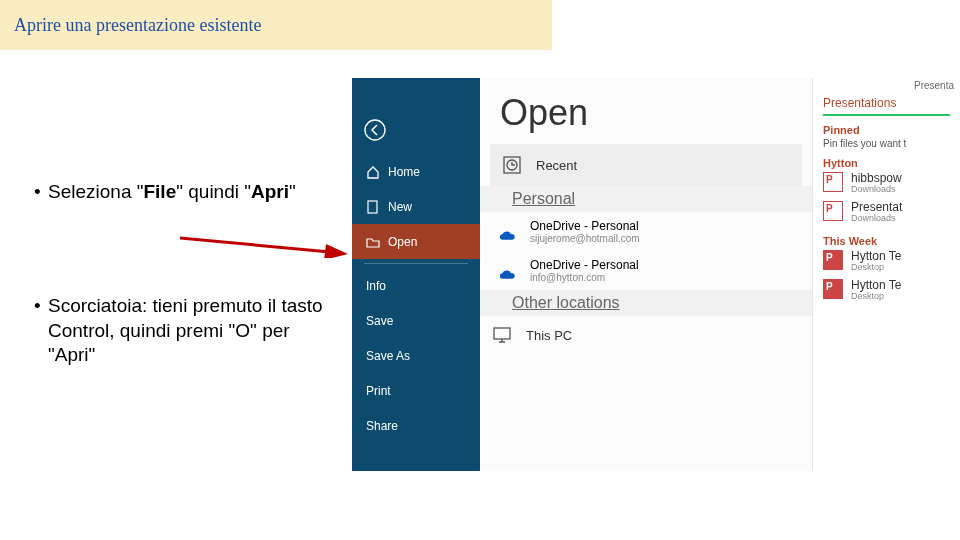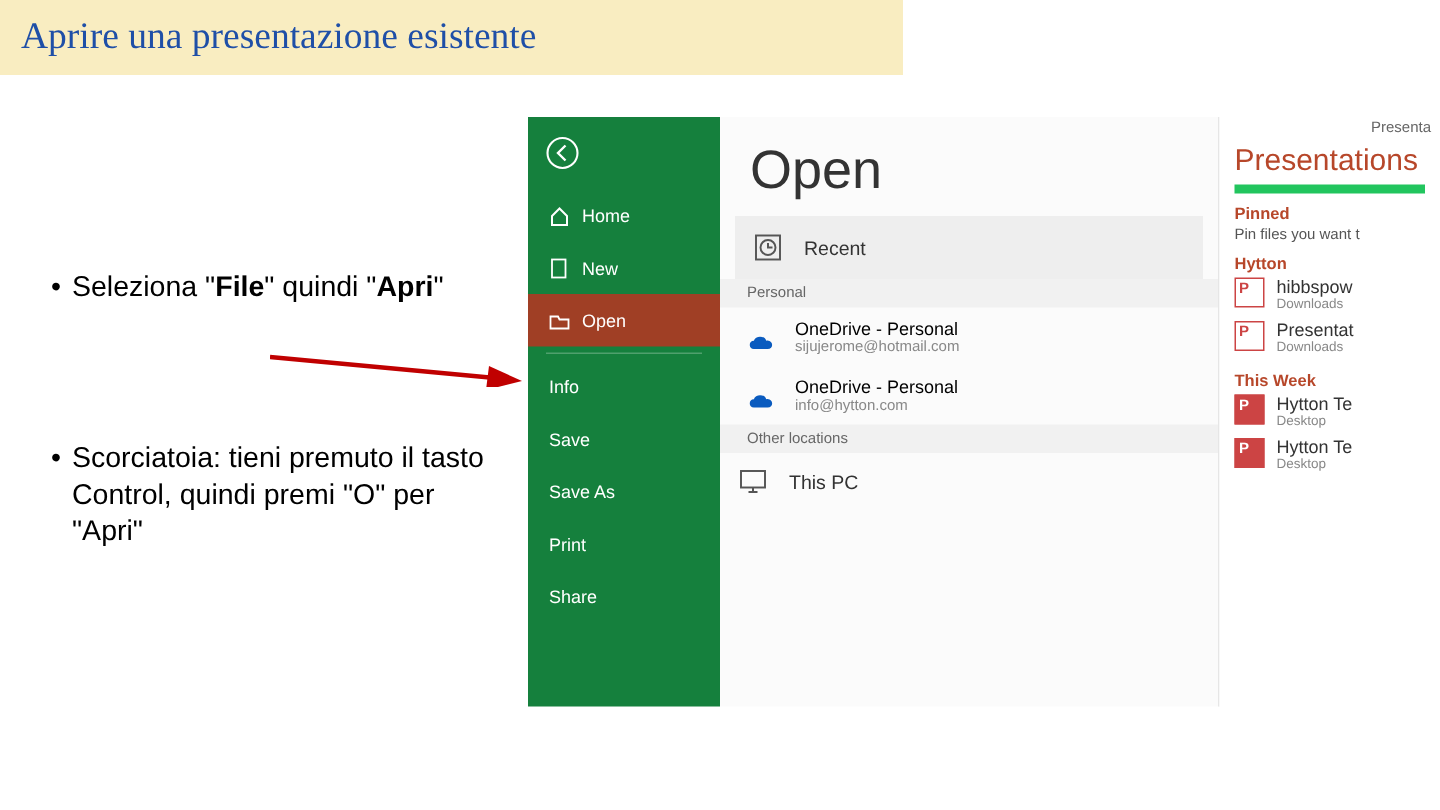--- a/index.html
+++ b/index.html
@@ -1,40 +1,40 @@
 <!DOCTYPE html>
 <html><head>
 <meta charset="utf-8">
 <style>
   * { box-sizing: border-box; margin: 0; padding: 0; }
   body { width: 960px; height: 540px; font-family: "Segoe UI", Arial, sans-serif; background: #fff; overflow: hidden; position: relative; }
-  .title-band { width: 602px; height: 50px; background: #f9edc1; display: flex; align-items: center; padding-left: 14px; font-size: 25px; font-family: Georgia, serif; color: #1f4fa7; }
+  .title-band { width: 552px; height: 50px; background: #f9edc1; display: flex; align-items: center; padding-left: 14px; font-size: 18px; font-family: Georgia, serif; color: #1f4fa7; }
   .left-col { position: absolute; left: 34px; top: 180px; width: 300px; font-size: 19px; color: #000; line-height: 1.28; }
   .bullet { display: flex; margin-bottom: 90px; }
   .bullet .dot { width: 14px; flex: none; }
   .arrow { position: absolute; left: 180px; top: 228px; }
   .screenshot { position: absolute; left: 352px; top: 78px; width: 608px; height: 393px; background: #fff; display: flex; }
-  .red-pane { width: 128px; background: #15803d; color: #fff; display: flex; flex-direction: column; font-size: 12px; }
+  .red-pane { width: 128px; background: #0c4a6e; color: #fff; display: flex; flex-direction: column; font-size: 12px; justify-content: center; }
   .back { height: 48px; display: flex; align-items: center; padding-left: 12px; font-size: 18px; }
   .nav-item { height: 35px; display: flex; align-items: center; gap: 8px; padding-left: 14px; }
   .nav-item.sel { background: #a03f25; }
   .nav-item .ic { width: 14px; height: 14px; display: inline-flex; align-items: center; justify-content: center; }
   .nav-sep { height: 1px; background: rgba(255,255,255,.25); margin: 4px 12px; }
   .mid { width: 333px; background: #fbfbfb; border-right: 1px solid #e6e6e6; }
   .open-title { font-size: 36px; font-weight: 300; color: #333; padding: 14px 20px 10px; }
   .loc-list { padding: 0 10px; }
   .loc { display: flex; align-items: center; gap: 12px; height: 42px; padding: 0 10px; font-size: 13px; color: #333; }
   .loc.sel { background: #eeeeee; }
   .loc-sub { font-size: 10px; color: #888; }
-  .sect-lbl { font-size: 10px; color: #666; background: #f1f1f1; padding: 4px 18px; }
+  .sect-lbl { font-size: 16px; color: #666; background: #f1f1f1; padding: 4px 32px; text-decoration: underline; }
   .od { display: flex; gap: 10px; padding: 7px 18px; align-items: flex-end; }
   .od-ic { width: 22px; height: 16px; }
   .right-pane { flex: 1; background: #fff; padding: 0 10px; }
   .top-right { position: absolute; right: 6px; top: 2px; font-size: 10px; color: #666; }
-  .sec-title { color: #b7472a; font-size: 20px; padding: 18px 0 4px; border-bottom: 6px solid #22c55e; margin-bottom: 6px; }
+  .sec-title { color: #b7472a; font-size: 12px; padding: 18px 0 4px; border-bottom: 2px solid #22c55e; margin-bottom: 6px; }
   .sec-sub { font-size: 11px; font-weight: 600; color: #b7472a; margin-top: 8px; }
   .sec-note { font-size: 10px; color: #555; margin: 2px 0 8px; }
   .file { display: flex; gap: 8px; padding: 3px 0; }
   .file-ic { width: 20px; height: 20px; background: #fff; border: 1px solid #c44; position: relative; }
   .file-ic::after { content: "P"; position: absolute; left: 2px; top: 1px; font-size: 10px; color: #c44; font-weight: bold; }
   .file-ic.ppt { background: #c44; }
   .file-ic.ppt::after { color: #fff; }
   .file-txt { font-size: 12px; color: #333; line-height: 1.1; }
   .file-sub { font-size: 9px; color: #888; }
   svg { display: block; }

